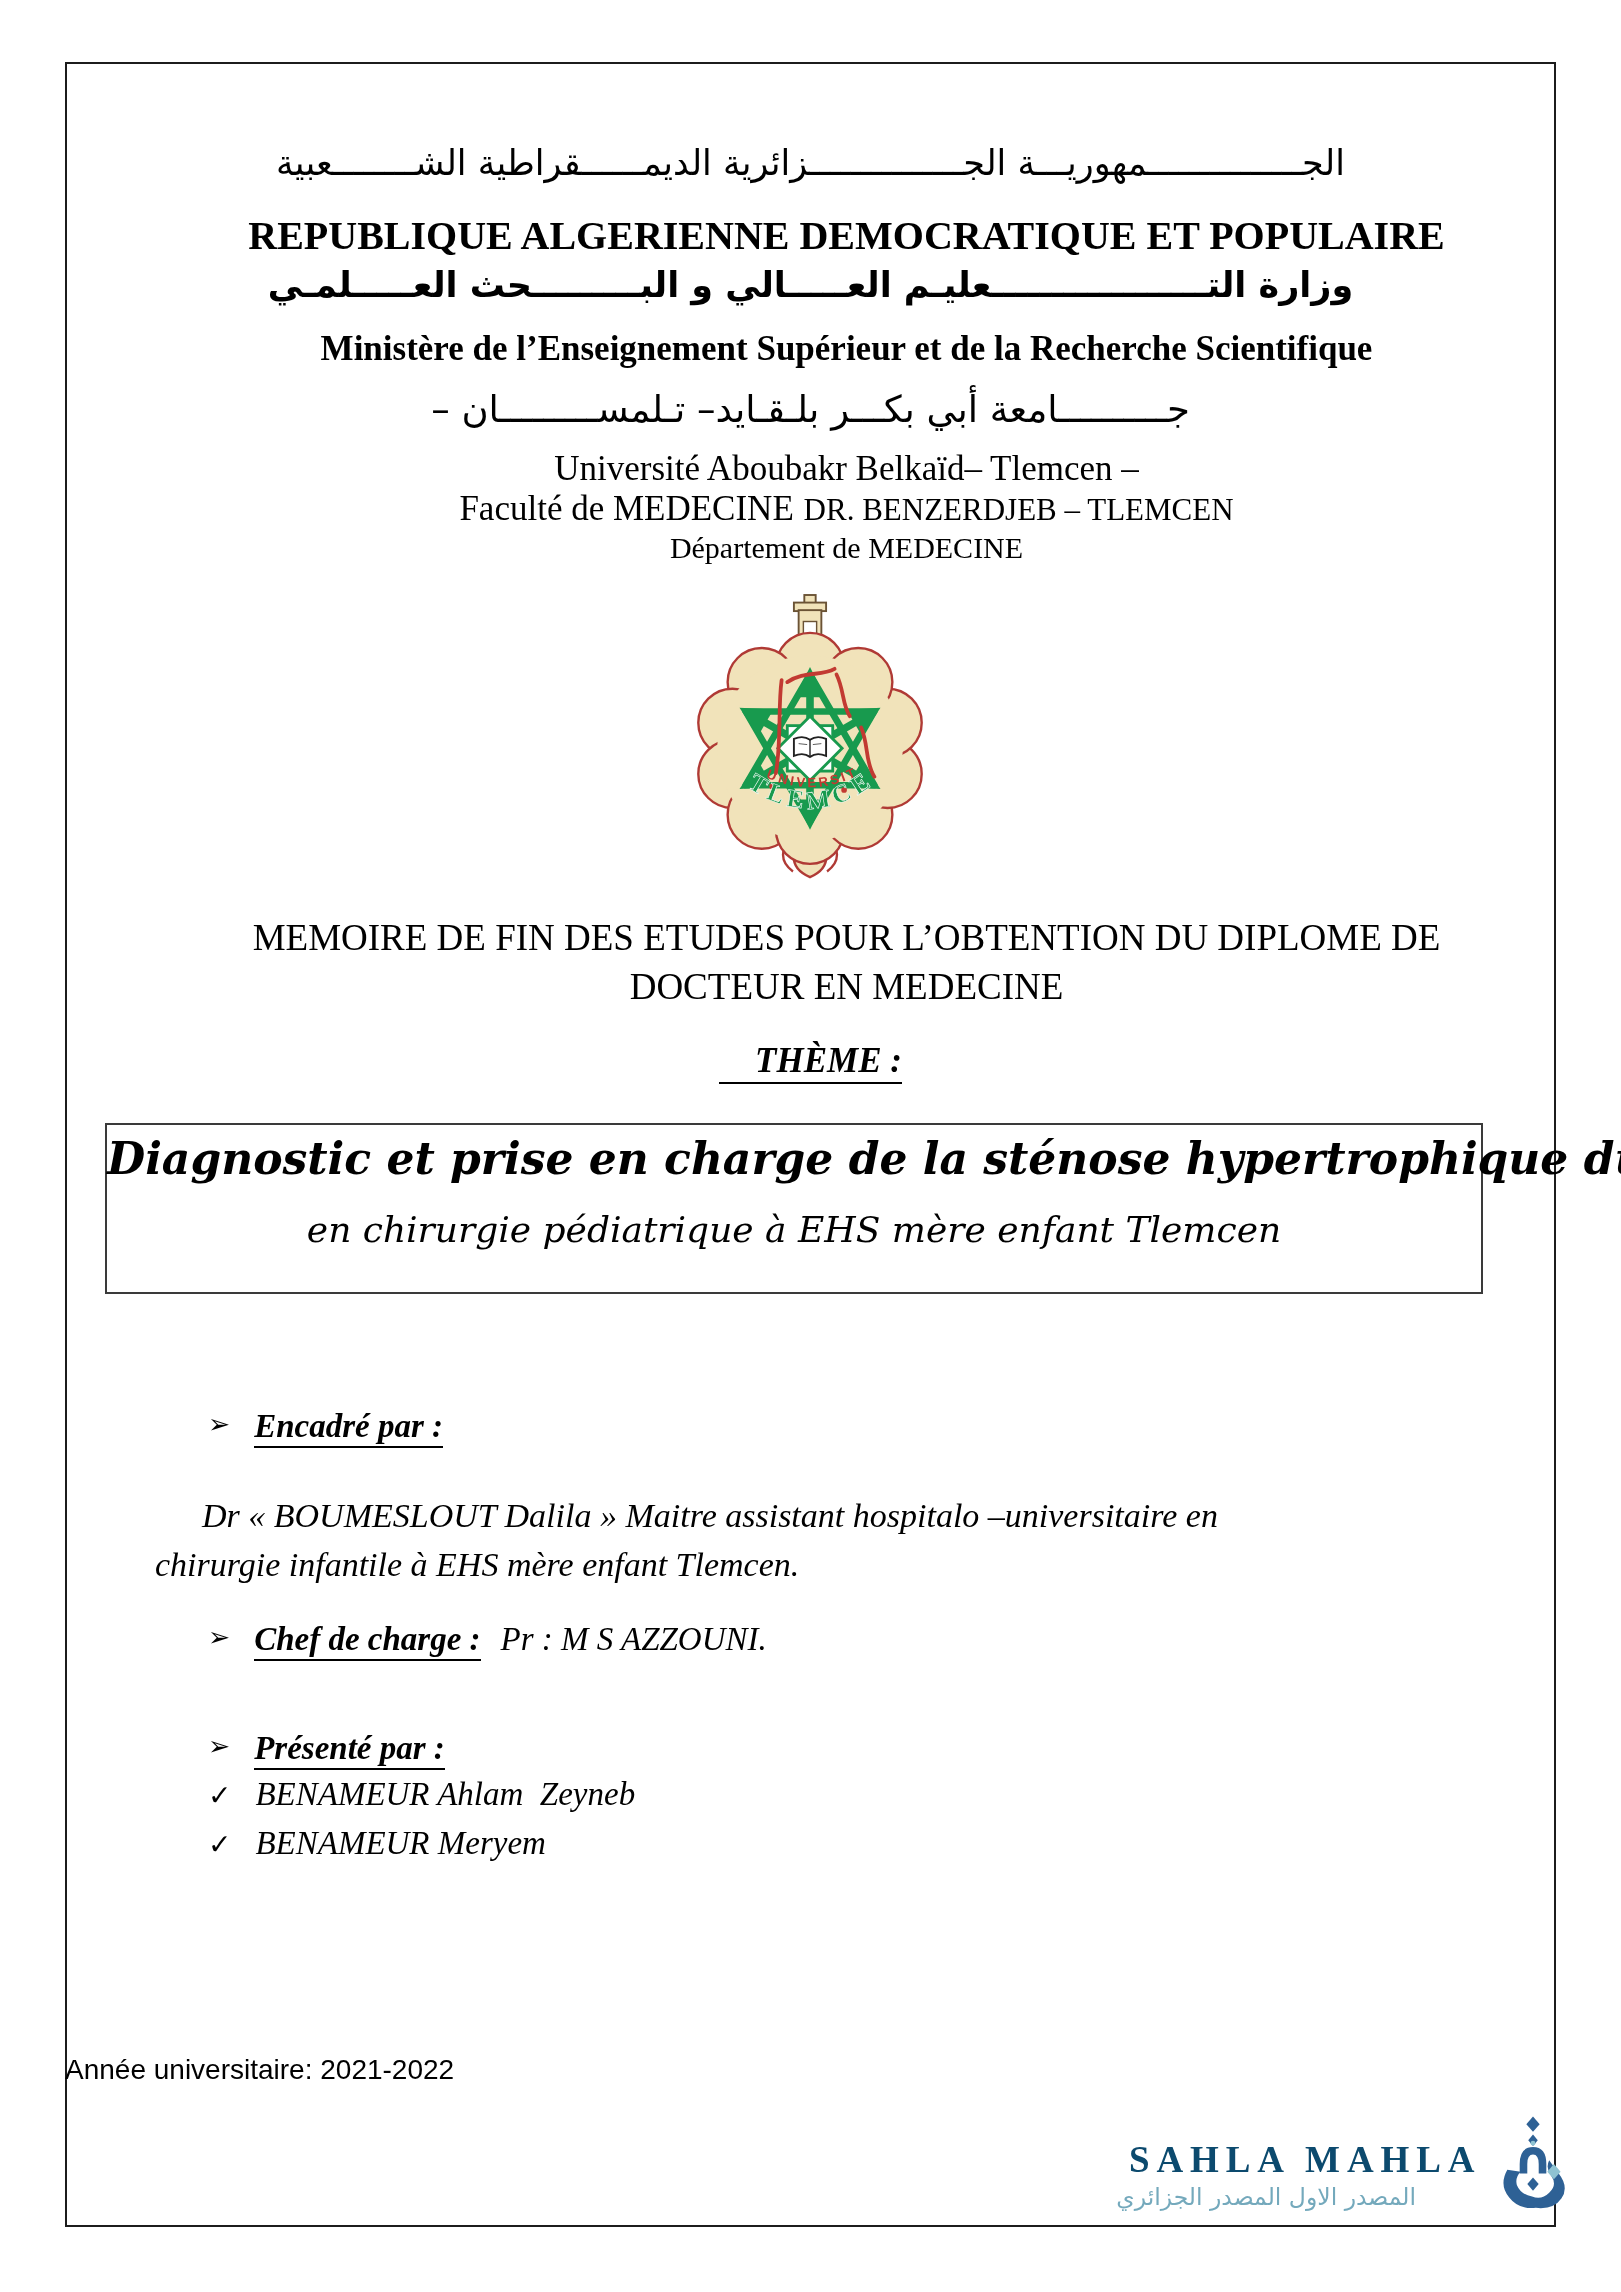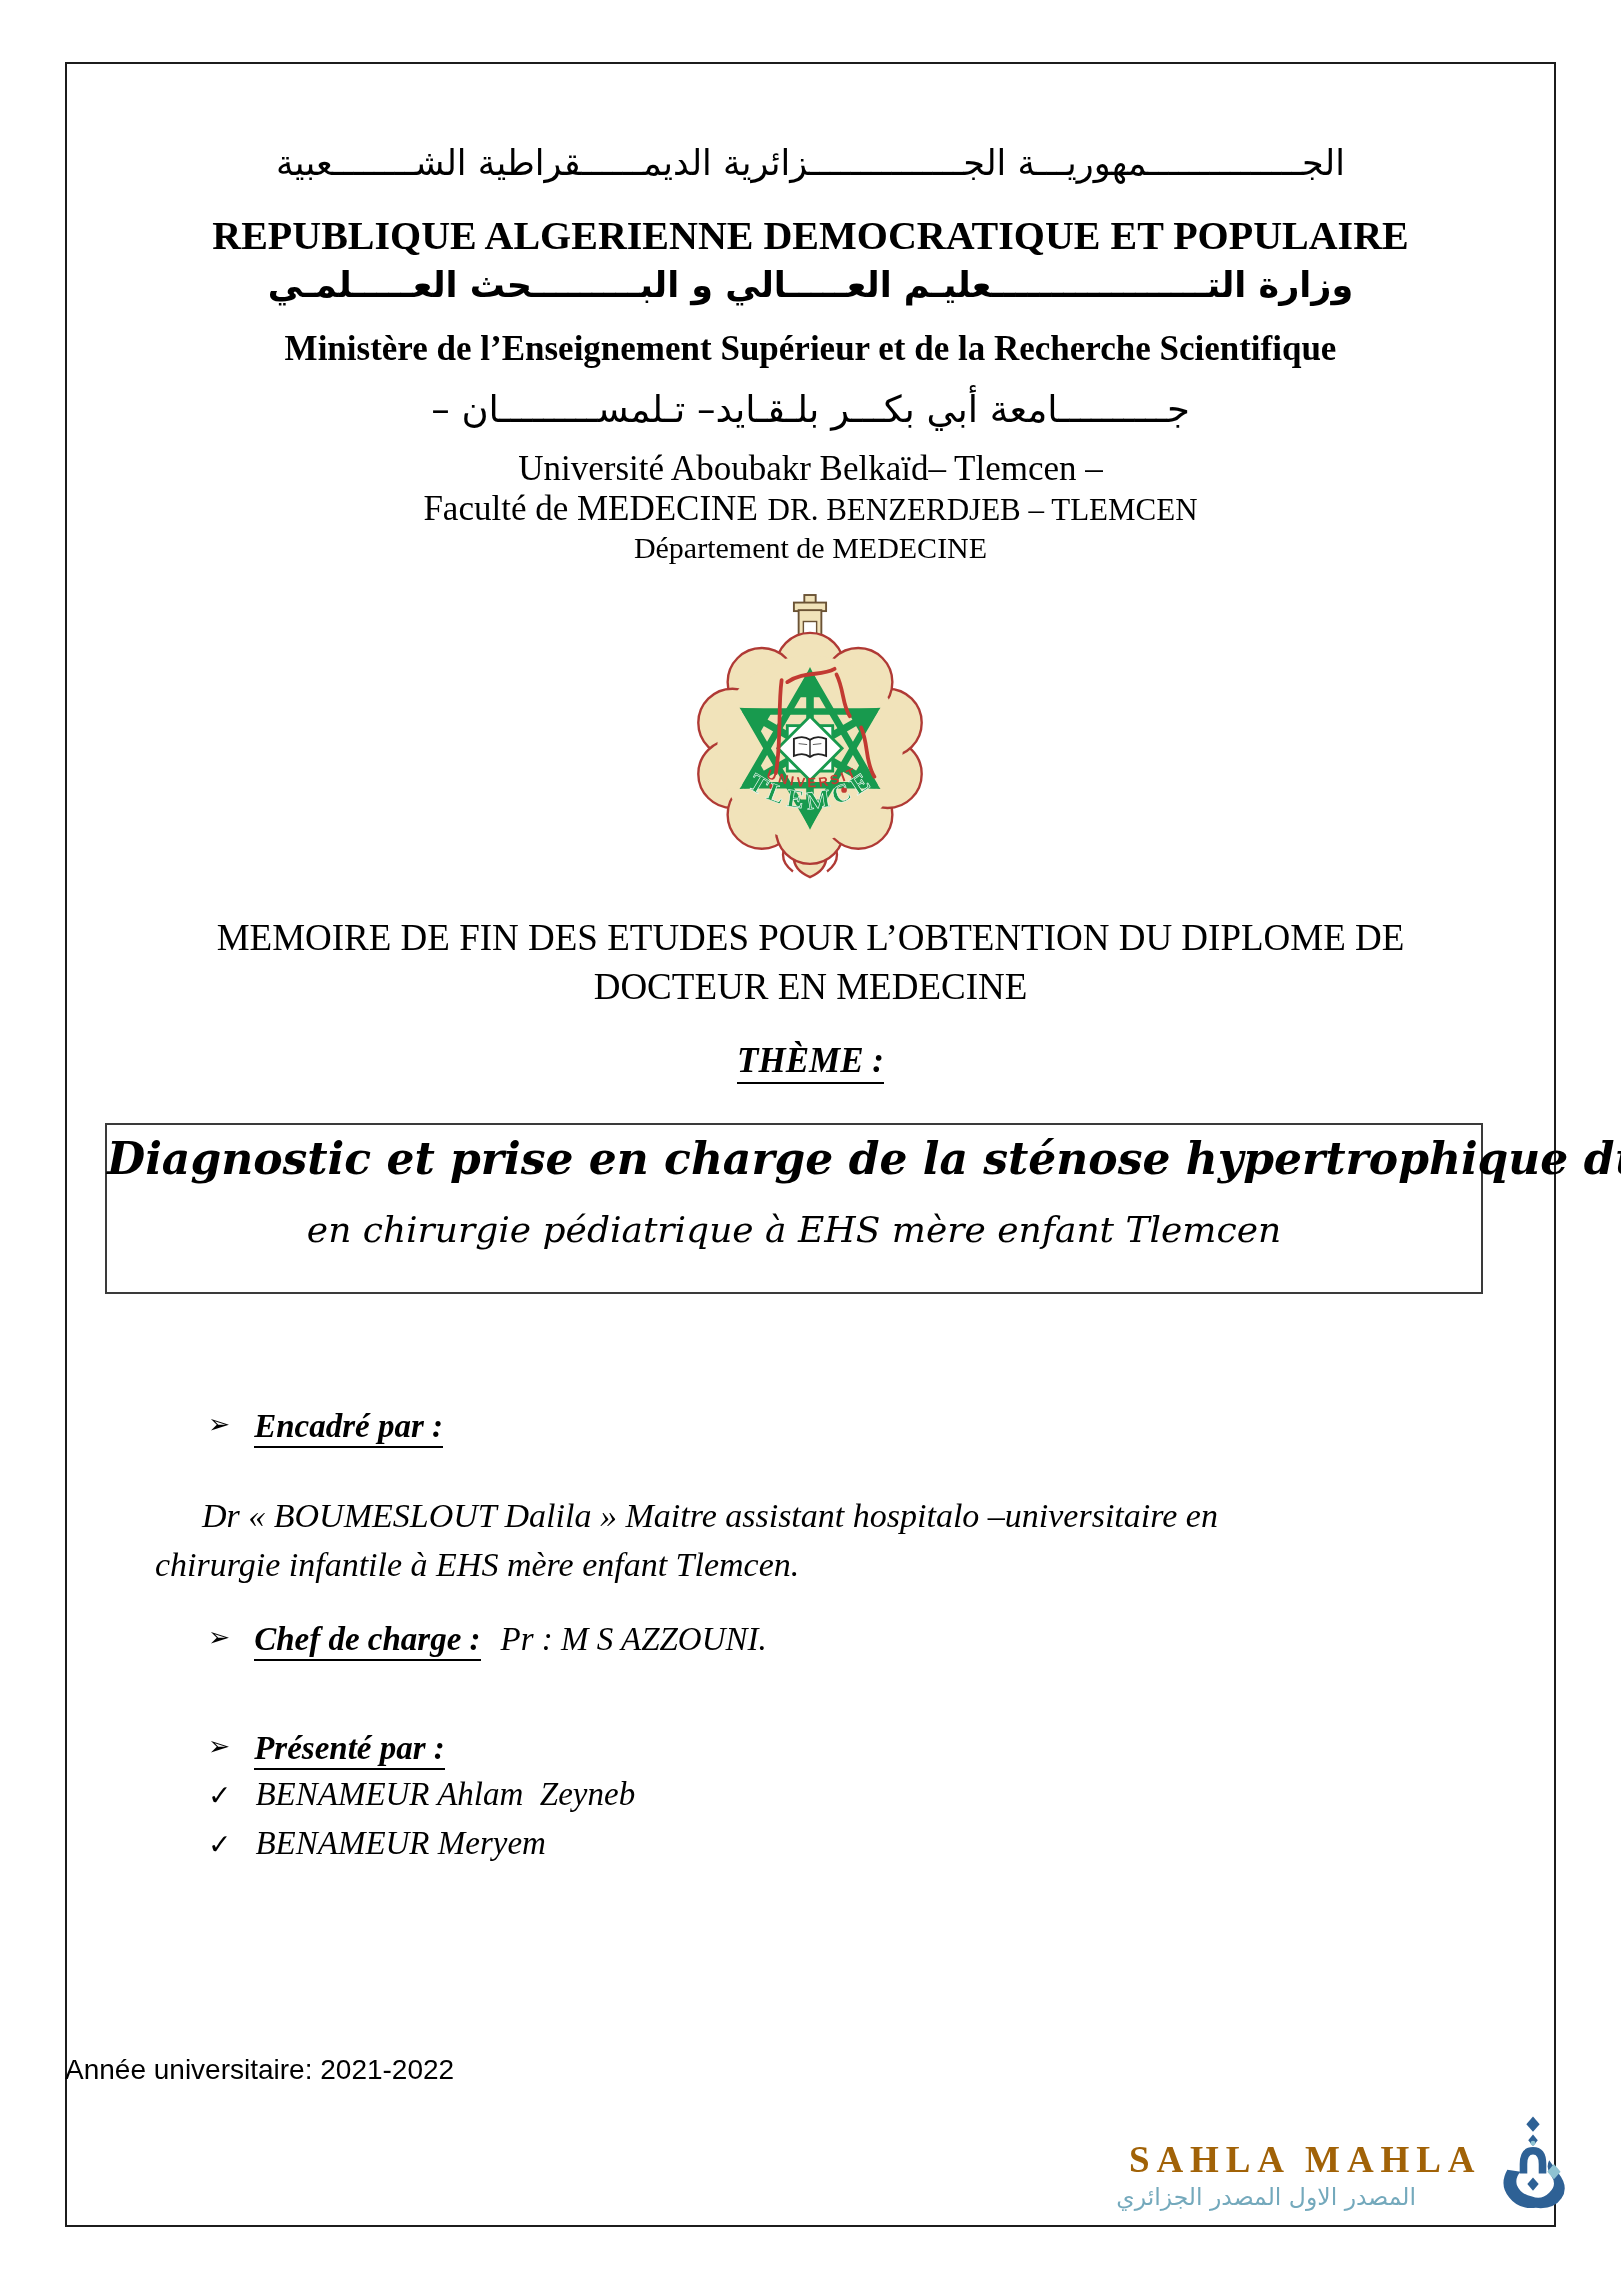--- a/index.html
+++ b/index.html
@@ -1,35 +1,35 @@
 <!DOCTYPE html>
 <html><head>
 <meta charset="utf-8">
 <style>
   html,body{margin:0;padding:0;background:#ffffff;}
   .page{position:relative;width:1621px;height:2293px;background:#fff;overflow:hidden;color:#000;}
   .frame{position:absolute;left:65px;top:62px;width:1487px;height:2161px;border:2px solid #1c1c1c;}
   .line{position:absolute;left:65px;width:1491px;text-align:center;white-space:nowrap;}
-  .serif{font-family:"Liberation Serif",serif;}
+  .serif{font-family:"Liberation Serif",serif;padding-left:36px;}
   .arabic{font-family:"DejaVu Sans",sans-serif;}
   .b{font-weight:bold;}
   .i{font-style:italic;}
   .underl{border-bottom:2.9px solid #000;padding-bottom:2px;}
   .theme-box{position:absolute;left:105px;top:1123px;width:1374px;height:167px;border:2px solid #3a3a3a;background:#fff;}
   .tb1{margin-top:7.8px;text-align:center;font-family:"DejaVu Serif",serif;font-style:italic;font-weight:bold;font-size:44px;white-space:nowrap;}
   .tb2{margin-top:25.5px;text-align:center;font-family:"DejaVu Serif",serif;font-style:italic;font-size:36px;white-space:nowrap;}
   .sec{position:absolute;font-family:"Liberation Serif",serif;font-size:33px;white-space:nowrap;}
   .bullet{font-family:"DejaVu Sans",sans-serif;font-size:26.5px;margin-right:15.7px;vertical-align:3.9px;}
   .check{font-family:"DejaVu Sans",sans-serif;font-size:28px;margin-right:15.7px;}
   .slabel{font-weight:bold;font-style:italic;border-bottom:2.9px solid #000;padding-bottom:2px;}
   .chefval{font-style:italic;margin-left:11.8px;}
   .para{position:absolute;font-family:"Liberation Serif",serif;font-style:italic;font-size:34px;white-space:nowrap;}
   .prewrap{white-space:pre-wrap;}
   .year{position:absolute;left:65px;top:2054px;width:1274px;text-align:left;font-family:"Liberation Sans",sans-serif;font-size:28px;}
-  .brand{position:absolute;left:1129px;top:2138px;font-family:"Liberation Serif",serif;font-weight:bold;font-size:37px;letter-spacing:6.9px;color:#a16207;white-space:nowrap;}
+  .brand{position:absolute;left:1129px;top:2138px;font-family:"Liberation Serif",serif;font-weight:bold;font-size:37px;letter-spacing:6.9px;color:#0c4a6e;white-space:nowrap;}
   .tagline{position:absolute;left:1127px;top:2183px;width:289px;text-align:center;font-family:"DejaVu Sans",sans-serif;font-size:23.5px;color:#74a9bc;white-space:nowrap;}
   .logo-svg{position:absolute;left:668px;top:594px;width:284px;height:286px;}
   .emblem-svg{position:absolute;left:1494px;top:2114px;width:78px;height:104px;}
   .fac-sub{font-size:31px;margin-left:9.8px;}
 </style>
 </head>
 <body>
 
 <div class="page">
   <div class="frame"></div>

